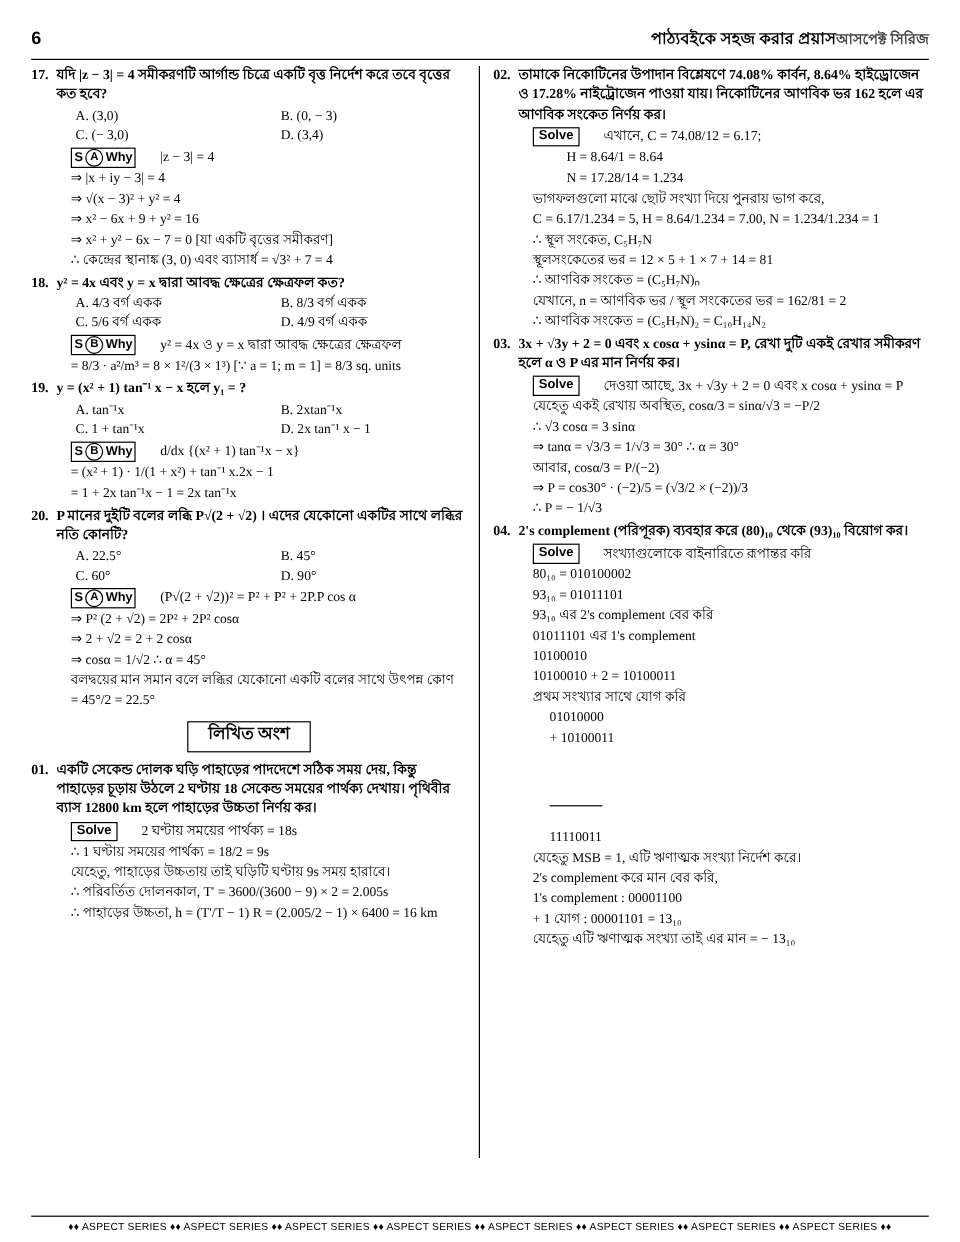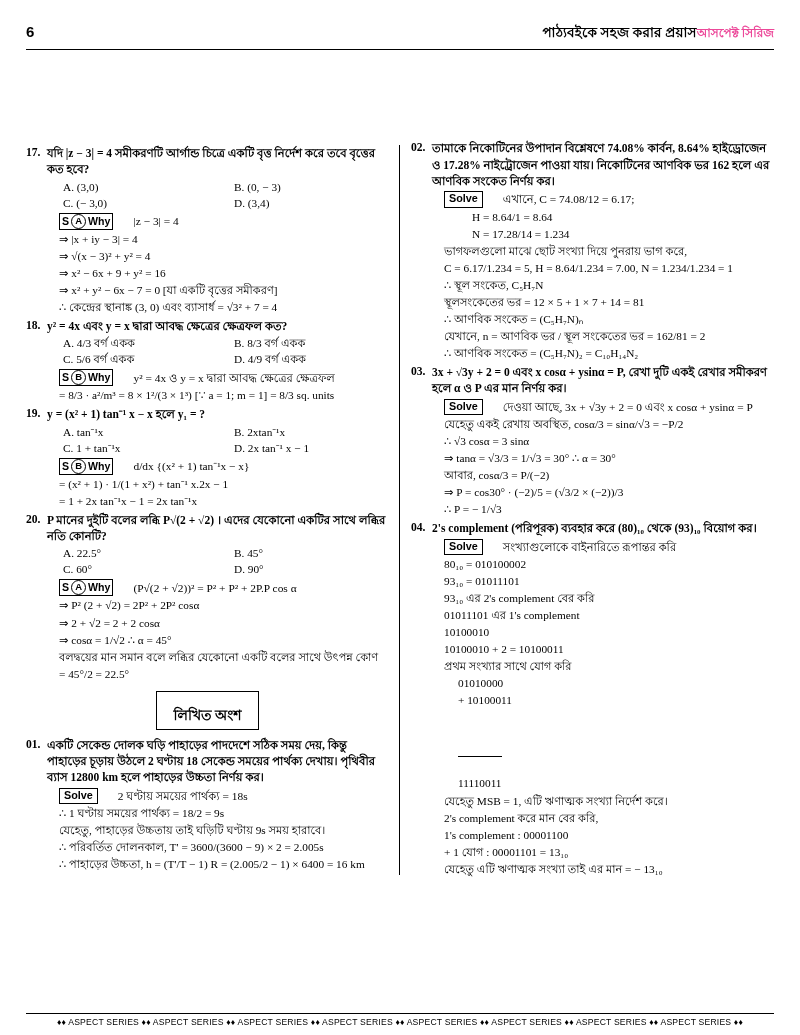--- a/index.html
+++ b/index.html
@@ -38,31 +38,30 @@
   .page-header .center-title {
     font-weight: bold;
     font-size: 13.5px;
     letter-spacing: .2px;
     flex: 1;
     text-align: right;
   }
   .page-header .right-title {
     font-weight: bold;
     font-size: 12px;
-    color: #ec4899;
+    color: #404040;
   }
   .rule {
     border-top: 1.6px solid #000;
     margin-bottom: 5px;
   }
   
   .columns {
     display: flex;
     height: 910px;
-    align-items: center;
   }
   .col {
     width: 50%;
     box-sizing: border-box;
     font-size: 11.4px;
     line-height: 1.42;
   }
   .col.left { padding-right: 10px; border-right: 1.3px solid #000; }
   .col.right { padding-left: 11px; }
 
@@ -122,21 +121,21 @@
   .line.ind2 { margin-left: 40px; }
 
   
   .written-head {
     text-align: center;
     margin: 9px 0 7px 0;
   }
   .written-head span {
     display: inline-block;
     border: 1.3px solid #000;
-    padding: 14px 16px 3px 16px;
+    padding: 1px 16px 3px 16px;
     font-weight: bold;
     font-size: 14px;
   }
   .addline { border-top: 1px solid #000; display:inline-block; padding-top:18px;margin-top:48px;}
 
   
   .footer {
     position: absolute;
     left: 26px; right: 26px; bottom: 8px;
     text-align: center;

